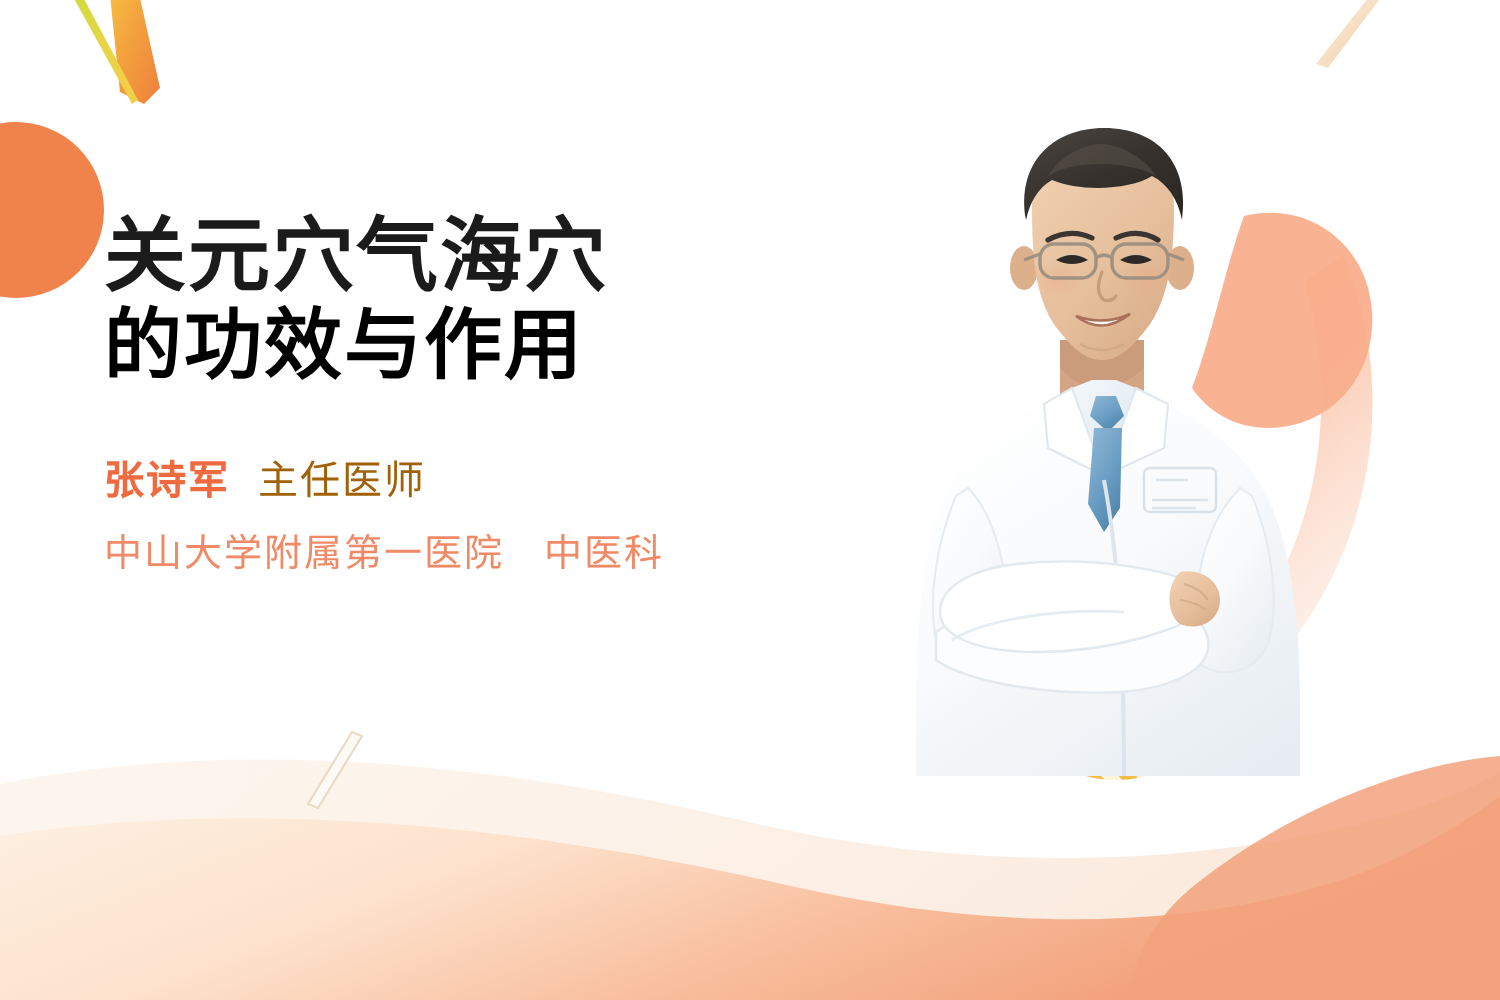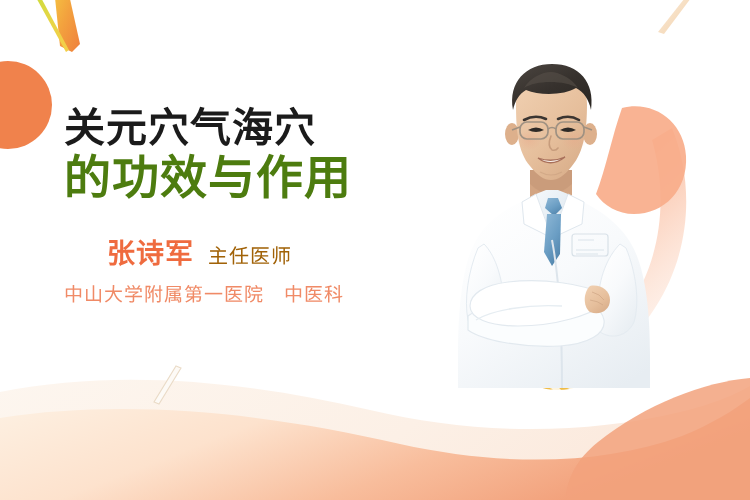--- a/index.html
+++ b/index.html
@@ -46,58 +46,57 @@
   }
   .doctor-svg {
     display: block;
     width: 250px;
     height: 330px;
   }
 
   
   .text-block {
     position: absolute;
-    left: 64px;
+    left: 52px;
     top: 108px;
     width: 400px;
     z-index: 6;
   }
 
   .title-line-1 {
     font-size: 41px;
     line-height: 1.0;
     font-weight: 700;
     color: #1b1b1b;
     letter-spacing: 1px;
     white-space: nowrap;
     margin: 0;
   }
   .title-line-2 {
-    font-size: 47px;
+    font-size: 39px;
     line-height: 1.08;
     font-weight: 700;
-    color: #4d7c0f;
+    color: #000000;
     letter-spacing: 1px;
     white-space: nowrap;
     margin: 4px 0 0 0;
   }
 
   .doctor-meta {
     margin-top: 36px;
   }
   .meta-row-1 {
     white-space: nowrap;
     line-height: 1.0;
   }
   .doctor-name {
-    font-size: 28px;
+    font-size: 20px;
     font-weight: 700;
     color: #ef6b3f;
     letter-spacing: 1px;
-    margin-left: 43px;
   }
   .doctor-title {
     font-size: 20px;
     font-weight: 400;
     color: #a16207;
     letter-spacing: 1px;
     margin-left: 14px;
   }
   .meta-row-2 {
     margin-top: 17px;

